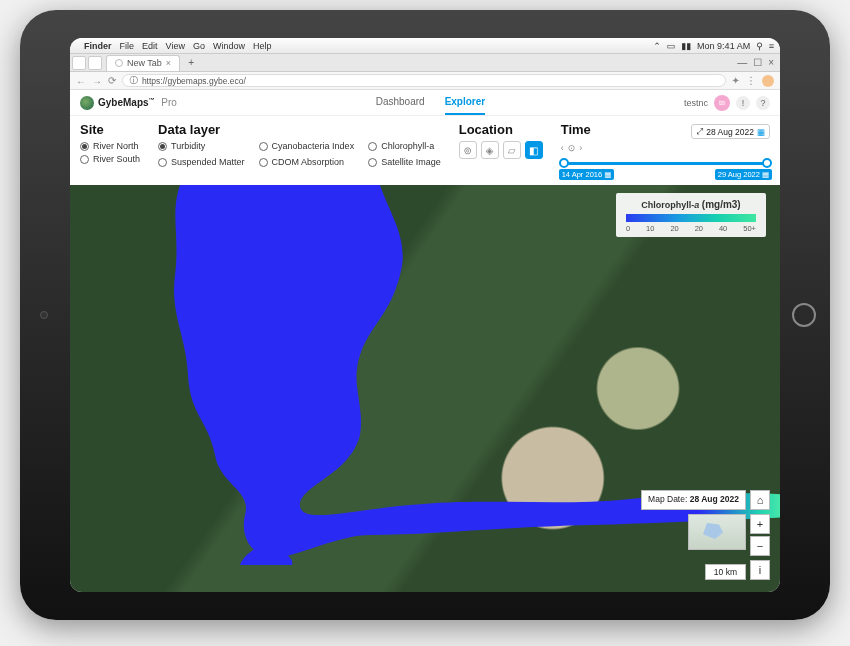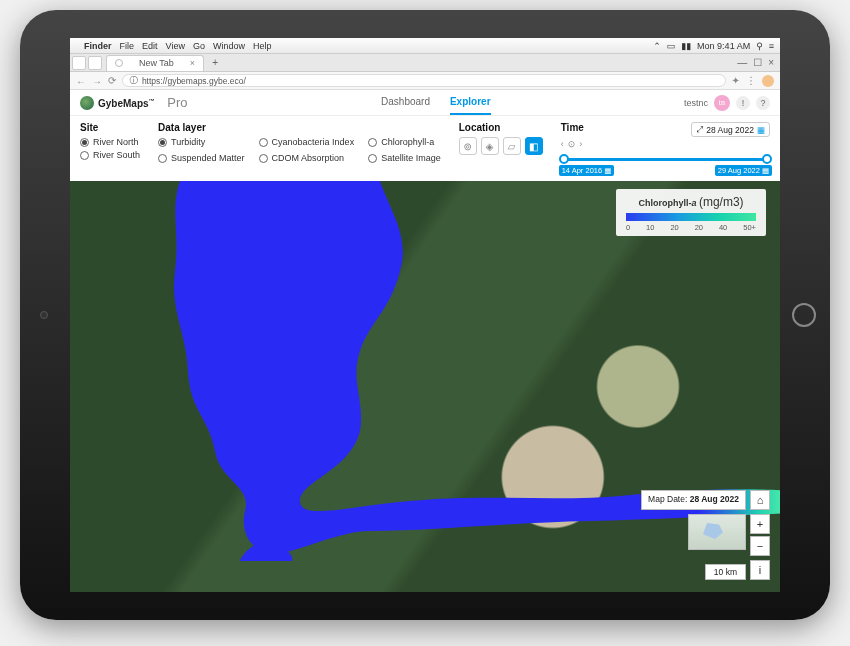--- a/index.html
+++ b/index.html
@@ -1,53 +1,53 @@
 <!DOCTYPE html>
 <html><head>
 <meta charset="utf-8">
 <style>
   * { box-sizing: border-box; margin: 0; padding: 0; font-family: -apple-system, BlinkMacSystemFont, "Segoe UI", Helvetica, Arial, sans-serif; }
   body { background: #f0f0f0; width: 850px; height: 646px; overflow: hidden; }
   .tablet-frame { position: absolute; top: 10px; left: 20px; width: 810px; height: 610px; background: linear-gradient(#444,#111); border-radius: 36px; box-shadow: 0 8px 30px rgba(0,0,0,0.4); }
-  .tablet-inner { position: absolute; top: 28px; left: 50px; right: 50px; bottom: 28px; background: #000; border-radius: 0; overflow: hidden; }
+  .tablet-inner { position: absolute; top: 28px; left: 50px; right: 50px; bottom: 28px; background: #000; border-radius: 12px; overflow: hidden; }
   .home-btn { position: absolute; right: 14px; top: 50%; transform: translateY(-50%); width: 24px; height: 24px; border: 2px solid #888; border-radius: 50%; }
   .camera-dot { position:absolute; left:20px; top:50%; transform:translateY(-50%); width:8px; height:8px; background:#333; border-radius:50%; border:1px solid #555;}
   .screen { position:absolute; inset:0; background:#fff; display:flex; flex-direction:column; font-size:10px; color:#222;}
   
   .mac-bar { height:16px; background:linear-gradient(#fdfdfd,#eaeaea); border-bottom:1px solid #ccc; display:flex; align-items:center; padding:0 6px; font-size:9px; color:#333; gap:8px;}
   .mac-bar .apple { font-size:10px; }
   .mac-bar .right { margin-left:auto; display:flex; gap:6px; align-items:center;}
   .mac-bar .right span { font-size:9px; }
   
   .tabbar { height:18px; background:#e8e8e8; display:flex; align-items:center; border-bottom:1px solid #ccc;}
   .tab-fav { width:14px; height:14px; background:#fff; border:1px solid #ccc; border-radius:2px; margin-left:2px;}
-  .tab { background:#fff; border:1px solid #ccc; border-bottom:none; border-radius:3px 3px 0 0; height:16px; margin-left:4px; padding:0 8px; display:flex; align-items:center; gap:16px; font-size:9px; color:#555;}
+  .tab { background:#fff; border:1px solid #ccc; border-bottom:none; border-radius:3px 3px 0 0; height:16px; margin-left:4px; padding:0 8px; display:flex; align-items:center; gap:4px; font-size:9px; color:#555;}
   .tab .close { color:#888; }
   .newtab { width:14px; height:14px; display:flex; align-items:center; justify-content:center; color:#666; margin-left:4px;}
   .win-ctrl { margin-left:auto; display:flex; gap:6px; padding-right:6px; color:#666;}
   
   .urlbar { height:18px; background:#f7f7f7; display:flex; align-items:center; border-bottom:1px solid #ddd; padding:0 6px; gap:6px;}
   .urlbar .nav-icn { color:#888; font-size:10px;}
   .urlbar .url-input { flex:1; background:#fff; border:1px solid #ddd; border-radius:8px; height:13px; padding:0 6px; font-size:8.5px; color:#555; display:flex; align-items:center;}
   .urlbar .ext-icn { color:#888; }
   
   .app-header { height:26px; border-bottom:1px solid #eee; display:flex; align-items:center; padding:0 10px; background:#fff;}
   .logo { display:flex; align-items:center; gap:4px;}
   .logo-mark { width:14px; height:14px; border-radius:50%; background:radial-gradient(circle at 40% 40%, #7a6, #264);}
   .logo-text { font-size:10px; font-weight:600; color:#222;}
-  .logo-text .pro { font-weight:300; color:#888; font-size:13px; margin-left:10px;}
+  .logo-text .pro { font-weight:300; color:#888; font-size:10px; margin-left:4px;}
   .nav-tabs { margin:0 auto; display:flex; gap:20px;}
   .nav-tab { font-size:10px; color:#666; padding:6px 0; cursor:pointer;}
   .nav-tab.active { color:#0098e6; border-bottom:2px solid #0098e6; font-weight:600;}
   .user { display:flex; align-items:center; gap:6px; font-size:9px; color:#666;}
   .avatar { width:16px; height:16px; border-radius:50%; background:#f4a8d0; color:#fff; display:flex; align-items:center; justify-content:center; font-size:8px;font-family:Liberation Serif, serif;}
   .hdr-icn { width:14px; height:14px; border-radius:50%; background:#eee; color:#666; display:flex; align-items:center; justify-content:center; font-size:9px;}
   
   .controls { background:#fff; padding:6px 10px 10px 10px; display:flex; gap:18px; font-size:9px;}
-  .ctrl-col .ctrl-title { font-weight:700; font-size:10px; color:#111; margin-bottom:4px;}
+  .ctrl-col .ctrl-title { font-weight:700; font-size:13px; color:#111; margin-bottom:4px;}
   .radio { display:flex; align-items:center; gap:4px; margin-bottom:3px; cursor:pointer; color:#333; font-size:9px;}
   .radio .r { width:9px; height:9px; border:1.2px solid #666; border-radius:50%; display:flex; align-items:center; justify-content:center;}
   .radio.sel .r::after { content:""; width:5px; height:5px; background:#444; border-radius:50%;}
   .datalayer-grid { display:grid; grid-template-columns:repeat(3,auto); column-gap:14px; row-gap:3px;}
   .loc-icons { display:flex; gap:4px; margin-top:2px;}
   .loc-btn { width:18px; height:18px; border:1px solid #ccc; border-radius:3px; display:flex; align-items:center; justify-content:center; color:#888; font-size:10px; background:#fff;}
   .loc-btn.bm { background:#0098e6; color:#fff; border-color:#0098e6;}
   .time-col { flex:1; min-width:180px;}
   .time-head { display:flex; align-items:center; justify-content:space-between;}
   .time-nav { display:flex; align-items:center; gap:4px; margin-top:2px;}
@@ -257,21 +257,21 @@
               <stop offset="100%" stop-color="#5af0a8"></stop>
             </linearGradient>
           </defs>
           <path fill="url(#edge)" d="M110,0 L310,0 C320,30 340,55 330,90 C320,130 300,140 290,170 C280,200 295,220 290,250 C280,290 230,300 230,320 C230,340 280,325 340,320 C420,312 480,322 560,314 C660,304 720,310 720,310 L720,332 C720,332 600,338 520,340 C430,342 360,350 300,350 C270,350 230,370 210,372 C180,375 170,350 175,330 C182,305 150,300 145,270 C138,235 120,230 118,190 C116,150 100,130 105,90 C110,50 100,30 110,0 Z"></path>
           <path fill="#2a2af5" d="M200,360 C210,365 225,372 222,380 L170,380 C172,372 188,358 200,360 Z"></path>
         </svg>
 
         <div class="legend">
           <div class="lg-title">
             <span>Chlorophyll-</span><em>a</em>
-            <span style="font-weight:400;font-size:12px;">(mg/m3)</span>
+            <span style="font-weight:700;font-size:10px;">(mg/m3)</span>
           </div>
           <div class="lg-bar"></div>
           <div class="lg-ticks">
             <span>0</span>
             <span>10</span>
             <span>20</span>
             <span>20</span>
             <span>40</span>
             <span>50+</span>
           </div>

